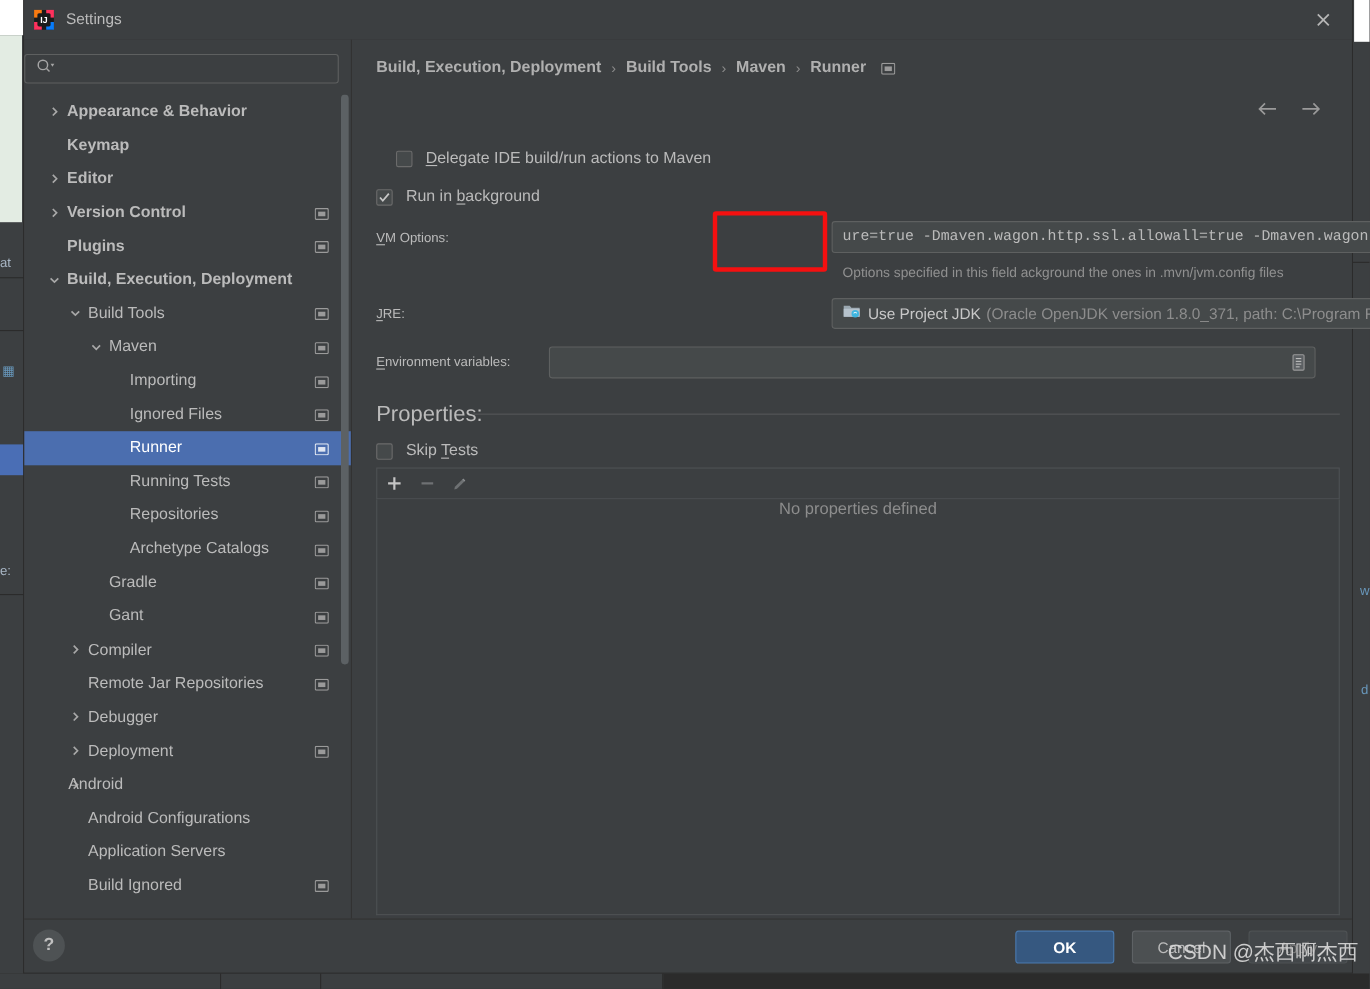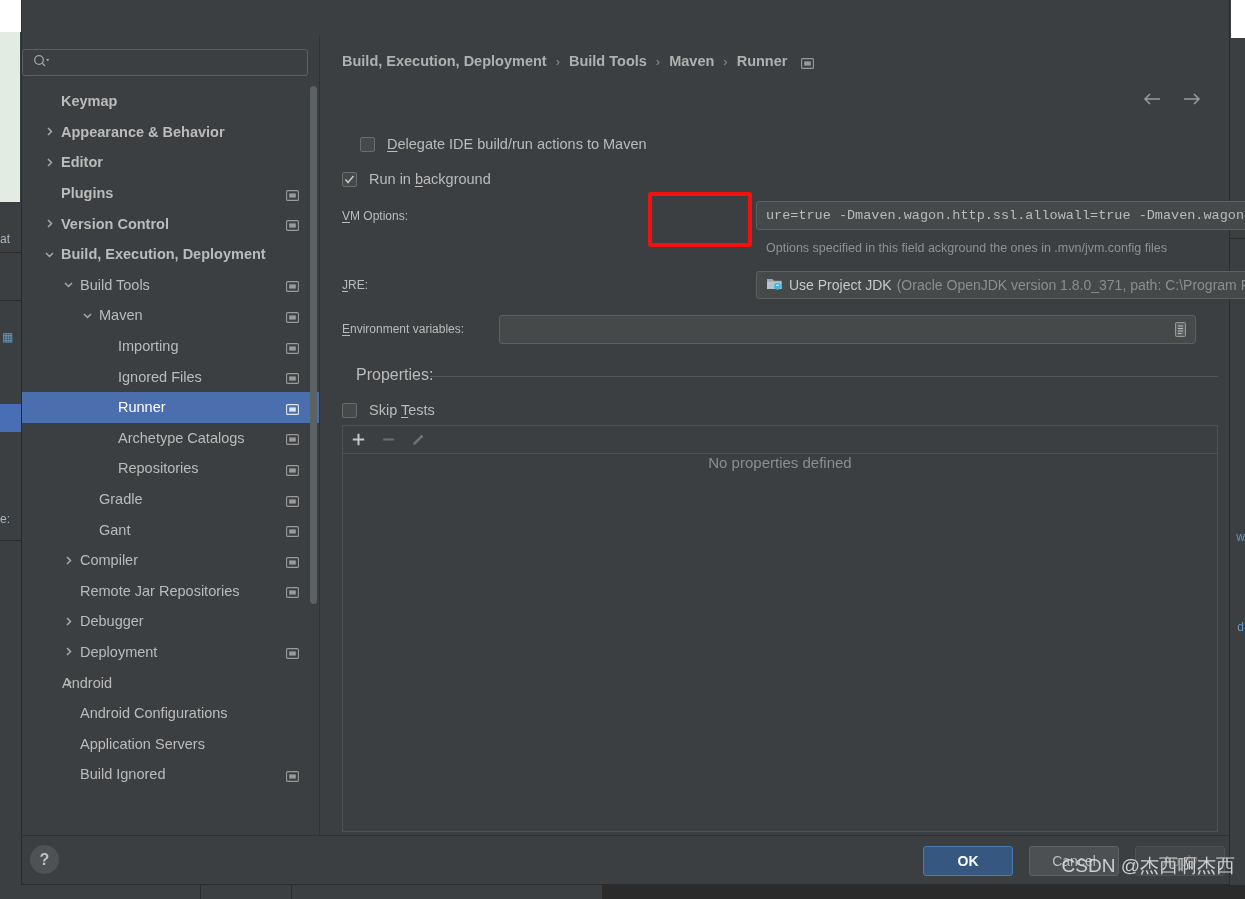--- a/index.html
+++ b/index.html
@@ -211,21 +211,21 @@
     background: #45494a;
     border: 1px solid #5e6060;
     border-radius: 3px;
     display: flex; align-items: center;
     cursor: pointer;
   }
   #jre-jdk-icon { margin-left: 9px; flex: 0 0 auto; }
   #jre-main { margin-left: 6px; color: #c8c8c8; font-size: 14px; white-space: nowrap; }
   #jre-desc { margin-left: 5px; color: #8d8d8d; font-size: 14px; white-space: nowrap; overflow: hidden; }
 
-  #props-title { position: absolute; left: 36px; top: 330px; color: #bbbbbb; font-size: 16px; }
+  #props-title { position: absolute; left: 22px; top: 330px; color: #bbbbbb; font-size: 20px; }
   #props-line {
     position: absolute; left: 110px; top: 340px;
     width: 788px; height: 1px; background: #555859;
   }
 
   #props-toolbar {
     position: absolute; left: 22px; top: 389px;
     width: 876px; height: 29px;
     box-sizing: border-box;
     background: #3c3f41;
@@ -322,79 +322,98 @@
   <div class="bd-txt" style="right:1px; top:620px; color:#6897bb;">d</div>
 
   <div class="bd-taskbar"></div>
   <div class="bd-tb-seg" style="left:0px; width:200px;"></div>
   <div class="bd-tb-seg" style="left:201px; width:90px;"></div>
   <div class="bd-tb-seg" style="left:292px; width:310px;"></div>
 </div>
 
 <div id="dialog">
 
+  <div id="titlebar">
+    <div id="app-icon">
+      <svg width="20" height="20" viewBox="0 0 20 20">
+        <rect x="1" y="1" width="18" height="18" rx="2" fill="#1b1b1b"></rect>
+        <rect x="1" y="1" width="7" height="7" fill="#f97a12"></rect>
+        <rect x="12" y="1" width="7" height="7" fill="#fe315d"></rect>
+        <rect x="1" y="12" width="7" height="7" fill="#fe315d"></rect>
+        <rect x="12" y="12" width="7" height="7" fill="#087cfa"></rect>
+        <rect x="4" y="4" width="12" height="12" rx="1.5" fill="#1b1b1b"></rect>
+        <text x="10" y="13" font-size="8" font-family="Liberation Sans, sans-serif" fill="#ffffff" text-anchor="middle" font-weight="bold">IJ</text>
+      </svg>
+    </div>
+    <div id="title-text">Settings</div>
+    <div id="close-btn">
+      <svg width="16" height="16" viewBox="0 0 16 16">
+        <path d="M3 3 L13 13 M13 3 L3 13" stroke="#b6b6b6" stroke-width="1.6" fill="none"></path>
+      </svg>
+    </div>
+  </div>
 
   <div id="body-wrap">
 
     <div id="sidebar">
 
       <div id="search-box">
         <span id="search-icon">
           <svg width="17" height="14" viewBox="0 0 17 14">
             <circle cx="6" cy="6" r="4.3" stroke="#a5a5a5" stroke-width="1.3" fill="none"></circle>
             <path d="M9.3 9.3 L12 12" stroke="#a5a5a5" stroke-width="1.3"></path>
             <path d="M13 5 L16.4 5 L14.7 7.6 Z" fill="#a5a5a5"></path>
           </svg>
         </span>
         <input id="search-input-text" type="text" placeholder="" style="">
       </div>
 
       <div id="tree">
 
         <div class="tree-row bold">
+            <span class="arrow" style="left: 20px;">
+              <svg width="11" height="11" viewBox="0 0 11 11">
+                <path d="M4 2 L7.5 5.5 L4 9" stroke="#a8a8a8" stroke-width="1.5" fill="none"></path>
+              </svg>
+            </span>
+            <span class="label" style="left: 39px;">Appearance &amp; Behavior</span>
+          </div>
+          <div class="tree-row bold">
             <span class="label" style="left: 39px;">Keymap</span>
           </div>
           <div class="tree-row bold">
             <span class="arrow" style="left: 20px;">
               <svg width="11" height="11" viewBox="0 0 11 11">
                 <path d="M4 2 L7.5 5.5 L4 9" stroke="#a8a8a8" stroke-width="1.5" fill="none"></path>
               </svg>
             </span>
-            <span class="label" style="left: 39px;">Appearance &amp; Behavior</span>
+            <span class="label" style="left: 39px;">Editor</span>
           </div>
           <div class="tree-row bold">
             <span class="arrow" style="left: 20px;">
               <svg width="11" height="11" viewBox="0 0 11 11">
                 <path d="M4 2 L7.5 5.5 L4 9" stroke="#a8a8a8" stroke-width="1.5" fill="none"></path>
               </svg>
             </span>
-            <span class="label" style="left: 39px;">Editor</span>
+            <span class="label" style="left: 39px;">Version Control</span>
+            <span class="badge"><svg width="13" height="11" viewBox="0 0 13 11">
+                <rect x="0.6" y="0.6" width="11.8" height="9.8" rx="1" stroke="#9a9a9a" stroke-width="1.1" fill="none"></rect>
+                <rect x="3.2" y="3.4" width="6.6" height="4.2" fill="#9a9a9a"></rect>
+              </svg></span>
           </div>
           <div class="tree-row bold">
             <span class="label" style="left: 39px;">Plugins</span>
             <span class="badge"><svg width="13" height="11" viewBox="0 0 13 11">
                 <rect x="0.6" y="0.6" width="11.8" height="9.8" rx="1" stroke="#9a9a9a" stroke-width="1.1" fill="none"></rect>
                 <rect x="3.2" y="3.4" width="6.6" height="4.2" fill="#9a9a9a"></rect>
               </svg></span>
           </div>
           <div class="tree-row bold">
             <span class="arrow" style="left: 20px;">
               <svg width="11" height="11" viewBox="0 0 11 11">
-                <path d="M4 2 L7.5 5.5 L4 9" stroke="#a8a8a8" stroke-width="1.5" fill="none"></path>
-              </svg>
-            </span>
-            <span class="label" style="left: 39px;">Version Control</span>
-            <span class="badge"><svg width="13" height="11" viewBox="0 0 13 11">
-                <rect x="0.6" y="0.6" width="11.8" height="9.8" rx="1" stroke="#9a9a9a" stroke-width="1.1" fill="none"></rect>
-                <rect x="3.2" y="3.4" width="6.6" height="4.2" fill="#9a9a9a"></rect>
-              </svg></span>
-          </div>
-          <div class="tree-row bold">
-            <span class="arrow" style="left: 20px;">
-              <svg width="11" height="11" viewBox="0 0 11 11">
                 <path d="M2 4 L5.5 7.5 L9 4" stroke="#a8a8a8" stroke-width="1.5" fill="none"></path>
               </svg>
             </span>
             <span class="label" style="left: 39px;">Build, Execution, Deployment</span>
           </div>
           <div class="tree-row">
             <span class="arrow" style="left: 39px;">
               <svg width="11" height="11" viewBox="0 0 11 11">
                 <path d="M2 4 L5.5 7.5 L9 4" stroke="#a8a8a8" stroke-width="1.5" fill="none"></path>
               </svg>
@@ -432,28 +451,35 @@
               </svg></span>
           </div>
           <div class="tree-row selected">
             <span class="label" style="left: 96px;">Runner</span>
             <span class="badge"><svg width="13" height="11" viewBox="0 0 13 11">
                 <rect x="0.6" y="0.6" width="11.8" height="9.8" rx="1" stroke="#dfe6f2" stroke-width="1.1" fill="none"></rect>
                 <rect x="3.2" y="3.4" width="6.6" height="4.2" fill="#dfe6f2"></rect>
               </svg></span>
           </div>
           <div class="tree-row">
+            <span class="label" style="left: 96px;">Running Tests</span>
+            <span class="badge"><svg width="13" height="11" viewBox="0 0 13 11">
+                <rect x="0.6" y="0.6" width="11.8" height="9.8" rx="1" stroke="#9a9a9a" stroke-width="1.1" fill="none"></rect>
+                <rect x="3.2" y="3.4" width="6.6" height="4.2" fill="#9a9a9a"></rect>
+              </svg></span>
+          </div>
+          <div class="tree-row">
+            <span class="label" style="left: 96px;">Repositories</span>
+            <span class="badge"><svg width="13" height="11" viewBox="0 0 13 11">
+                <rect x="0.6" y="0.6" width="11.8" height="9.8" rx="1" stroke="#9a9a9a" stroke-width="1.1" fill="none"></rect>
+                <rect x="3.2" y="3.4" width="6.6" height="4.2" fill="#9a9a9a"></rect>
+              </svg></span>
+          </div>
+          <div class="tree-row">
             <span class="label" style="left: 96px;">Archetype Catalogs</span>
-            <span class="badge"><svg width="13" height="11" viewBox="0 0 13 11">
-                <rect x="0.6" y="0.6" width="11.8" height="9.8" rx="1" stroke="#9a9a9a" stroke-width="1.1" fill="none"></rect>
-                <rect x="3.2" y="3.4" width="6.6" height="4.2" fill="#9a9a9a"></rect>
-              </svg></span>
-          </div>
-          <div class="tree-row">
-            <span class="label" style="left: 96px;">Repositories</span>
             <span class="badge"><svg width="13" height="11" viewBox="0 0 13 11">
                 <rect x="0.6" y="0.6" width="11.8" height="9.8" rx="1" stroke="#9a9a9a" stroke-width="1.1" fill="none"></rect>
                 <rect x="3.2" y="3.4" width="6.6" height="4.2" fill="#9a9a9a"></rect>
               </svg></span>
           </div>
           <div class="tree-row">
             <span class="label" style="left: 77px;">Gradle</span>
             <span class="badge"><svg width="13" height="11" viewBox="0 0 13 11">
                 <rect x="0.6" y="0.6" width="11.8" height="9.8" rx="1" stroke="#9a9a9a" stroke-width="1.1" fill="none"></rect>
                 <rect x="3.2" y="3.4" width="6.6" height="4.2" fill="#9a9a9a"></rect>

